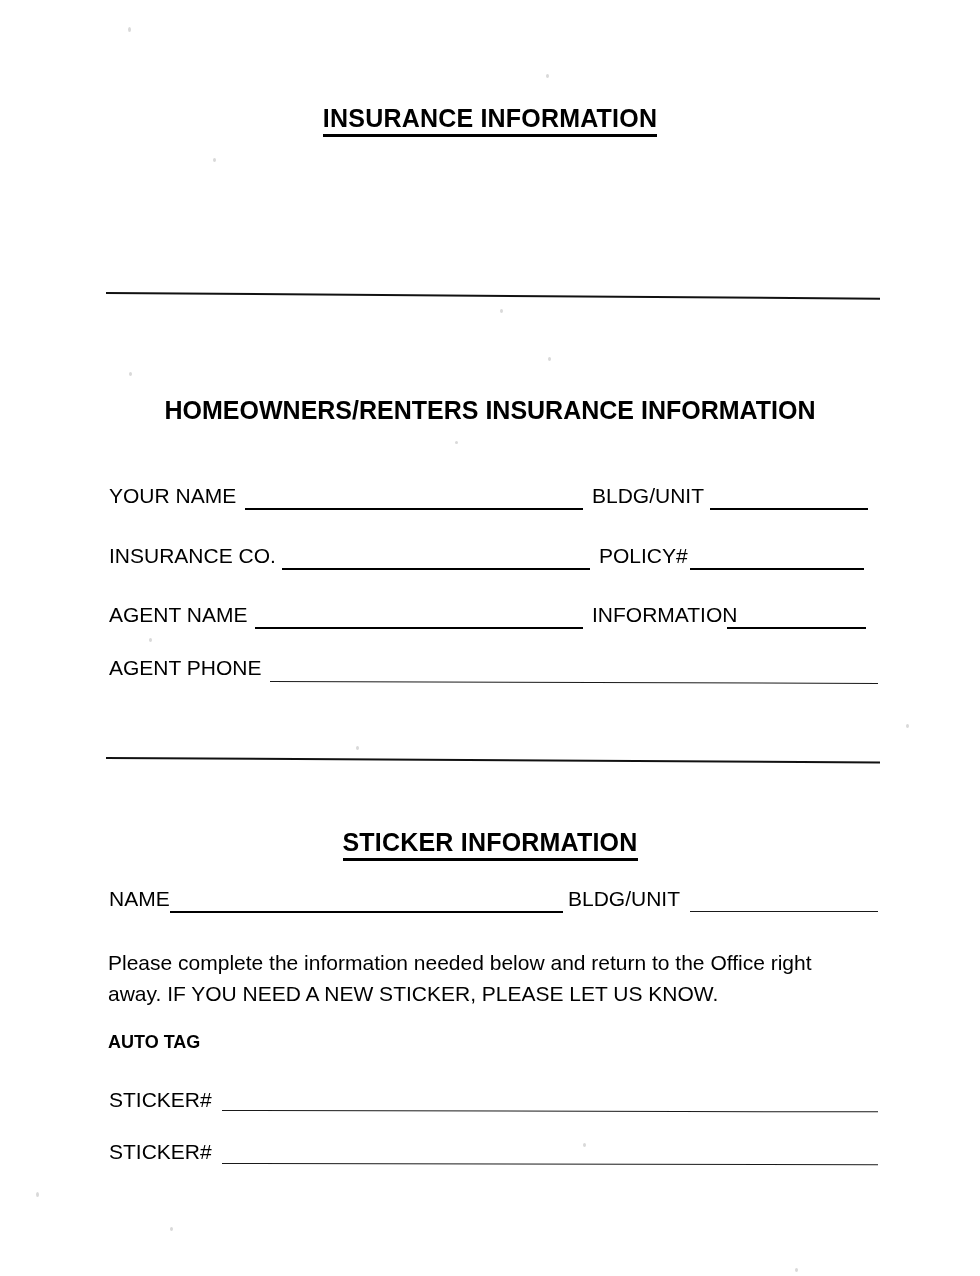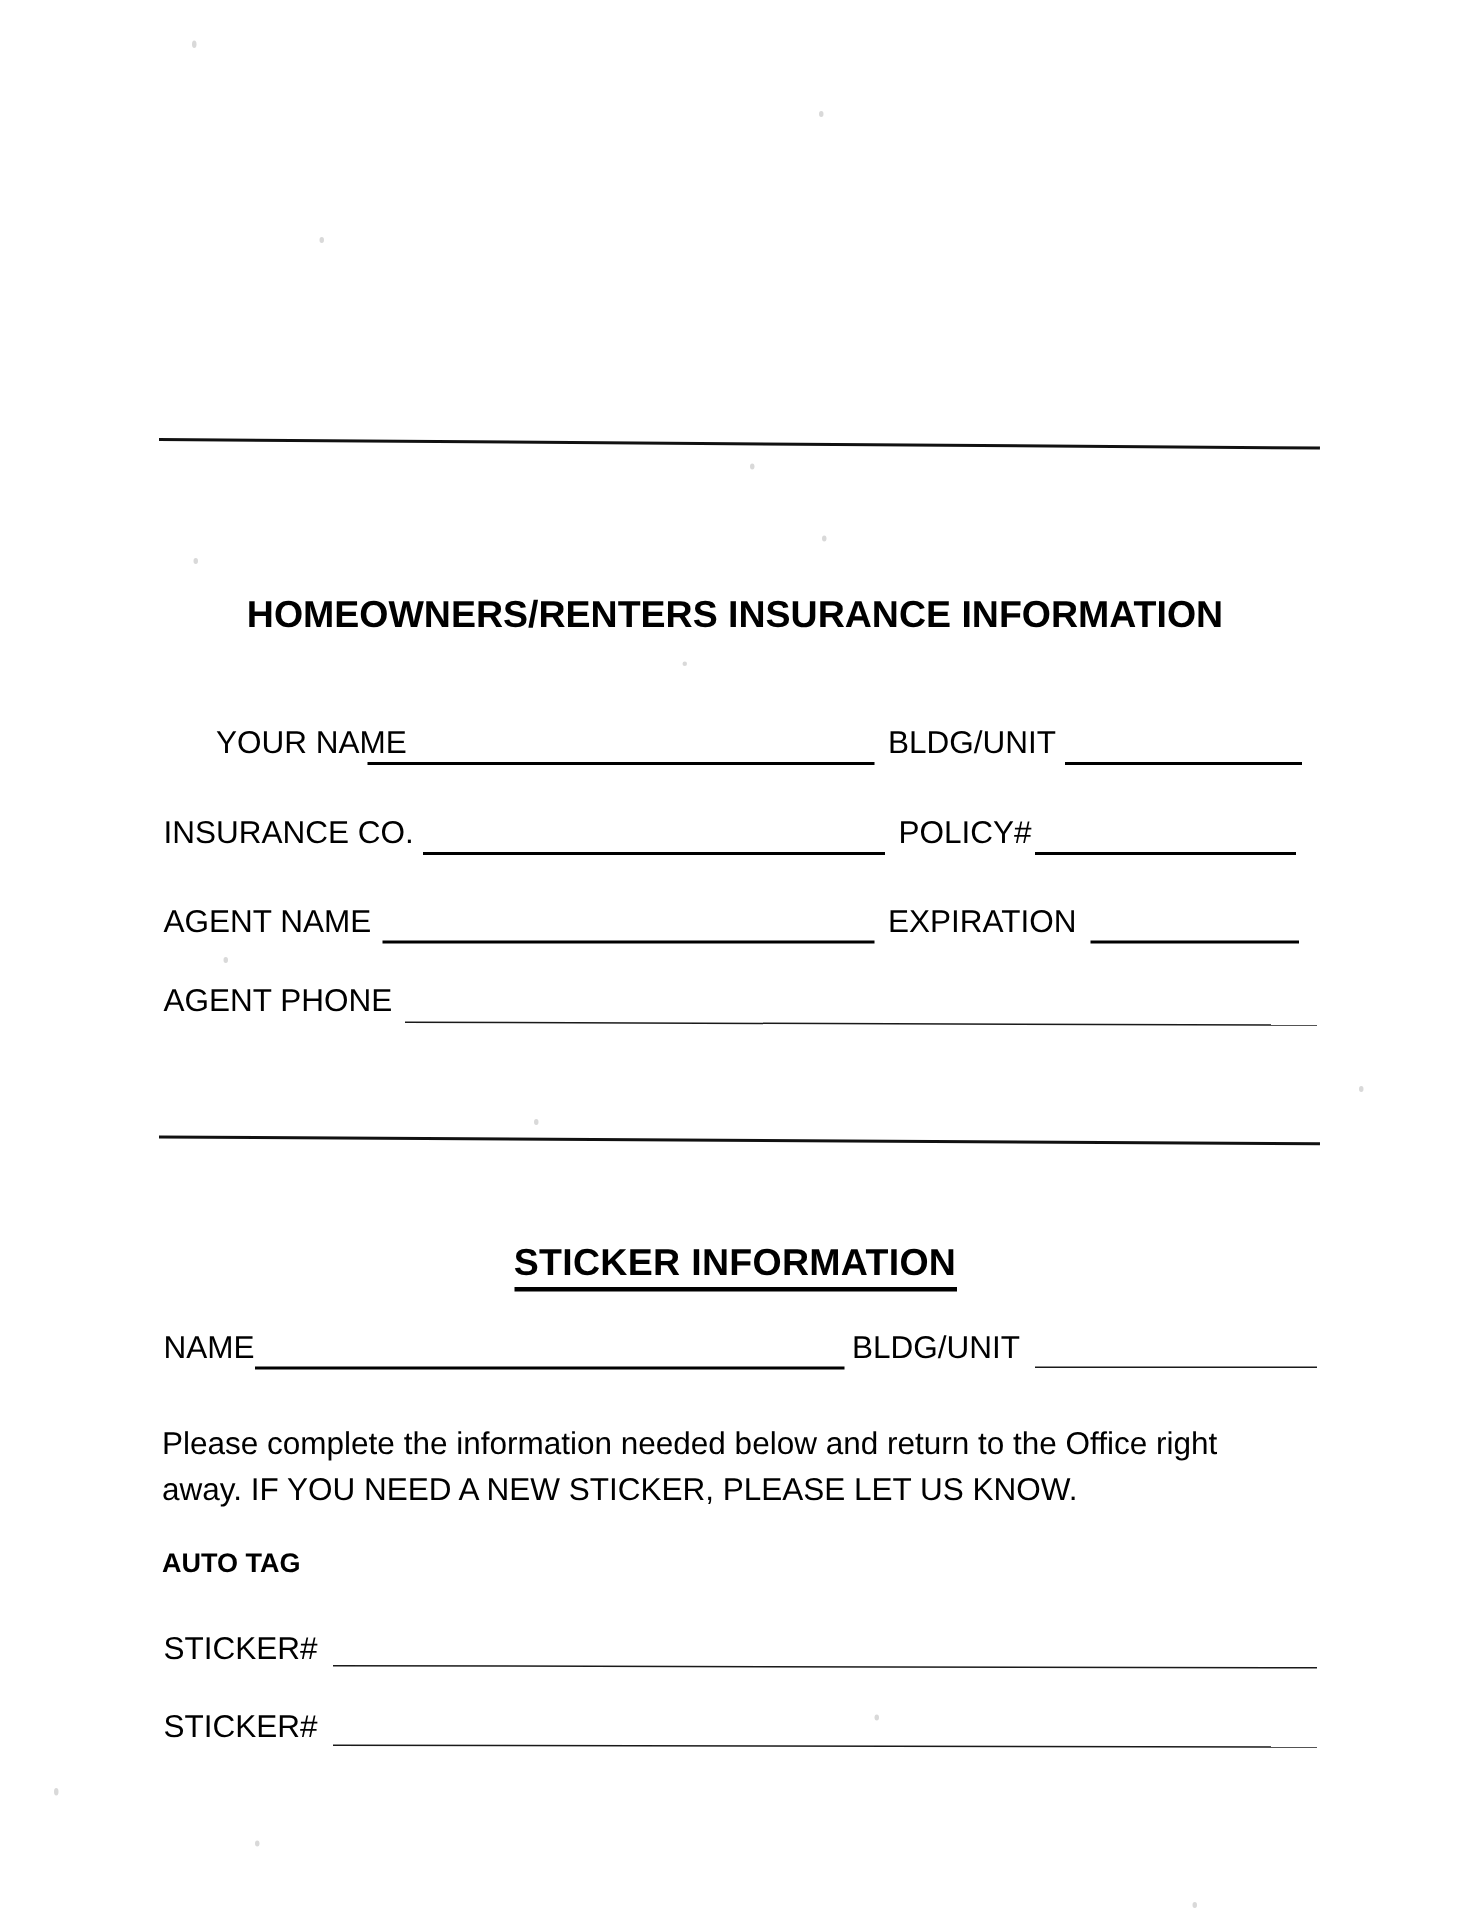--- a/index.html
+++ b/index.html
@@ -122,39 +122,42 @@
   <div class="speck" style="left:455px;top:441px;width:3px;height:3px;"></div>
   <div class="speck" style="left:356px;top:746px;width:3px;height:4px;"></div>
   <div class="speck" style="left:906px;top:724px;width:3px;height:4px;"></div>
   <div class="speck" style="left:149px;top:638px;width:3px;height:4px;"></div>
   <div class="speck" style="left:583px;top:1143px;width:3px;height:4px;"></div>
   <div class="speck" style="left:36px;top:1192px;width:3px;height:5px;"></div>
   <div class="speck" style="left:170px;top:1227px;width:3px;height:4px;"></div>
 
   <div class="speck" style="left:795px;top:1268px;width:3px;height:4px;"></div>
 
+  <div class="doc-title" style="top:104px;">
+    <span class="ul">INSURANCE INFORMATION</span>
+  </div>
 
 
   <div class="divider" style="left:106px;top:292px;width:774px;transform:rotate(0.42deg);"></div>
 
   <div class="section-title" style="top:396px;">HOMEOWNERS/RENTERS INSURANCE INFORMATION</div>
 
-  <div class="field-label" style="left:109px;top:485px;margin-left:35px;">YOUR NAME</div>
+  <div class="field-label" style="left:109px;top:485px;">YOUR NAME</div>
   <div class="field-rule" style="left:245px;top:508px;width:338px;"></div>
   <div class="field-label" style="left:592px;top:485px;">BLDG/UNIT</div>
   <div class="field-rule" style="left:710px;top:508px;width:158px;"></div>
 
   <div class="field-label" style="left:109px;top:545px;">INSURANCE CO.</div>
   <div class="field-rule" style="left:282px;top:568px;width:308px;"></div>
   <div class="field-label" style="left:599px;top:545px;">POLICY#</div>
   <div class="field-rule" style="left:690px;top:568px;width:174px;"></div>
 
   <div class="field-label" style="left:109px;top:604px;">AGENT NAME</div>
   <div class="field-rule" style="left:255px;top:627px;width:328px;"></div>
-  <div class="field-label" style="left:592px;top:604px;">EXPIRATION</div>
+  <div class="field-label" style="left:592px;top:604px;">INFORMATION</div>
   <div class="field-rule" style="left:727px;top:627px;width:139px;"></div>
 
   <div class="field-label" style="left:109px;top:657px;">AGENT PHONE</div>
   <div class="field-rule thin" style="left:270px;top:681px;width:608px;transform:rotate(0.18deg);transform-origin:left center;"></div>
 
   <div class="divider" style="left:106px;top:757px;width:774px;transform:rotate(0.33deg);"></div>
 
   <div class="doc-title" style="top:828px;">
     <span class="ul">STICKER INFORMATION</span>
   </div>

